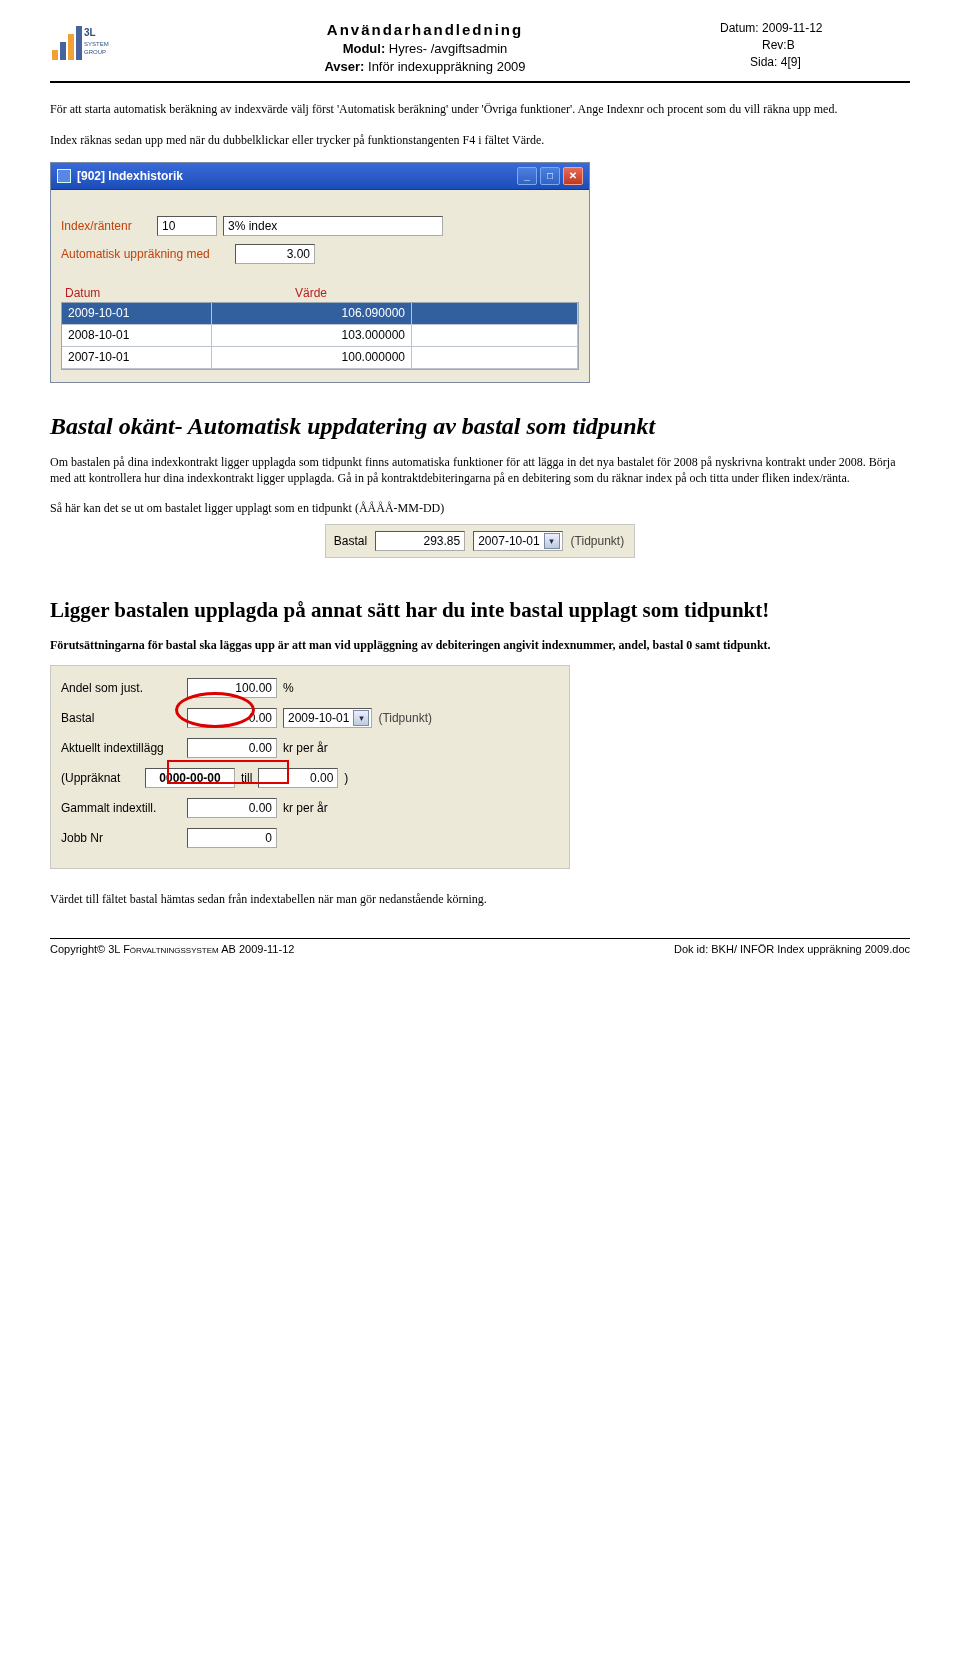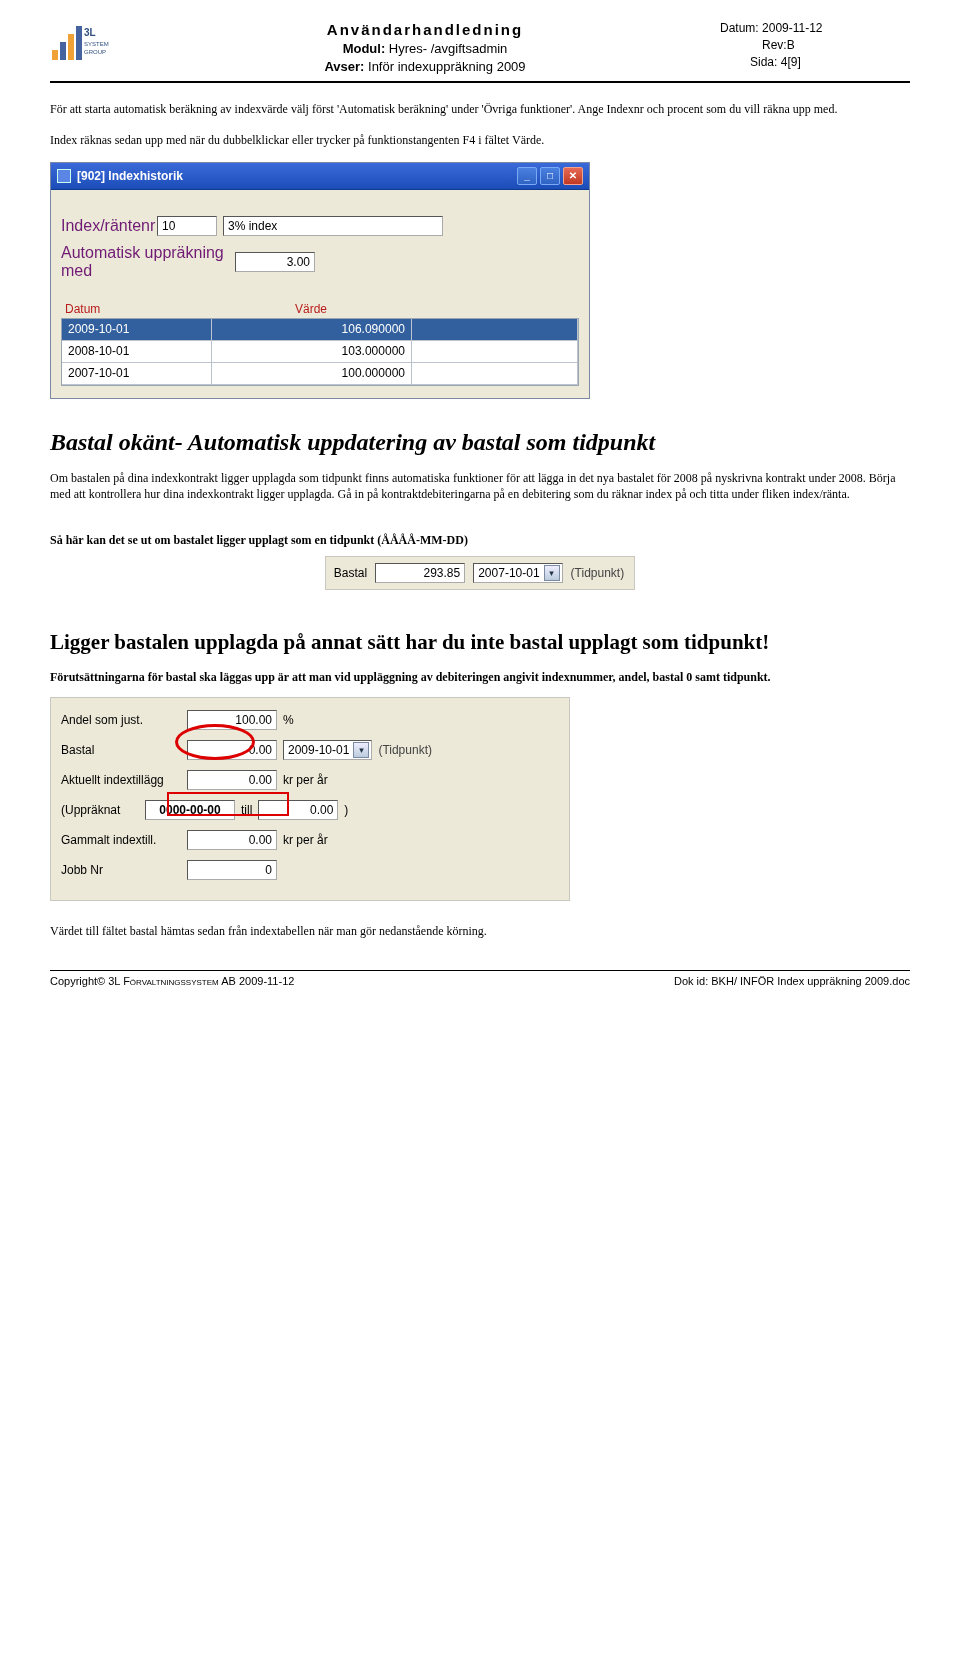--- a/index.html
+++ b/index.html
@@ -98,21 +98,21 @@
   .winbtn {
     width: 20px; height: 18px;
     display: inline-flex; align-items: center; justify-content: center;
     font-size: 10px; font-weight: bold;
     color: #fff; border-radius: 2px;
   }
   .winbtn.min, .winbtn.max { background: linear-gradient(#4a80e0,#2f63c4); border:1px solid #7aa9f5; }
   .winbtn.close { background: linear-gradient(#e76a54,#c03a22); border:1px solid #f3a28f; }
   .win-body { padding: 8px 10px 12px 10px; }
   .field-row { display: flex; align-items: center; gap: 6px; margin-bottom: 8px; }
-  .lblf { width: 140px; color:#701a75; font-size:16px; }
+  .lblf { width: 140px; color:#c2410c; font-size:12px; }
   .inp {
     background: #fff; border: 1px inset #aaa; padding: 2px 4px;
     font-size: 12px; height: 20px; display: inline-flex; align-items: center;
   }
   .inp.right { justify-content: flex-end; }
   .col-head-row { display:flex; margin-top:22px; margin-bottom:2px; }
   .col-head { font-size:12px; color:#b91c1c; }
   .table-w {
     border: 1px solid #9aa6b2;
   }
@@ -271,21 +271,21 @@
           <div class="cell" style="width:150px;">2007-10-01</div>
           <div class="cell val" style="width:200px;">100.000000</div>
           <div class="cell" style="flex:1;"></div>
         </div>
       </div>
     </div>
   </div>
 
   <div class="section-heading">Bastal okänt- Automatisk uppdatering av bastal som tidpunkt</div>
   <div class="body-text">Om bastalen på dina indexkontrakt ligger upplagda som tidpunkt finns automatiska funktioner för att lägga in det nya bastalet för 2008 på nyskrivna kontrakt under 2008. Börja med att kontrollera hur dina indexkontrakt ligger upplagda. Gå in på kontraktdebiteringarna på en debitering som du räknar index på och titta under fliken index/ränta.</div>
-  <div class="body-text" style="margin-top:30px;font-weight:bold;">Så här kan det se ut om bastalet ligger upplagt som en tidpunkt (ÅÅÅÅ-MM-DD)</div>
+  <div class="body-text" style="margin-top:14px;">Så här kan det se ut om bastalet ligger upplagt som en tidpunkt (ÅÅÅÅ-MM-DD)</div>
 
   <div style="text-align:center;">
     <div class="mini-form">
       <span>Bastal</span>
       <span class="inp right" style="width:90px;">293.85</span>
       <span class="dropdown">
         <span>2007-10-01</span>
         <span class="dd-btn">▾</span>
       </span>
       <span class="paren">(Tidpunkt)</span>

